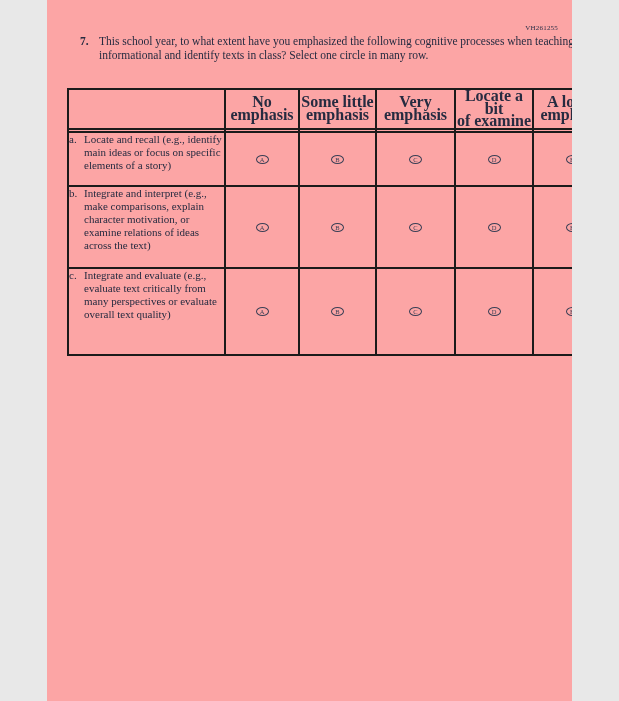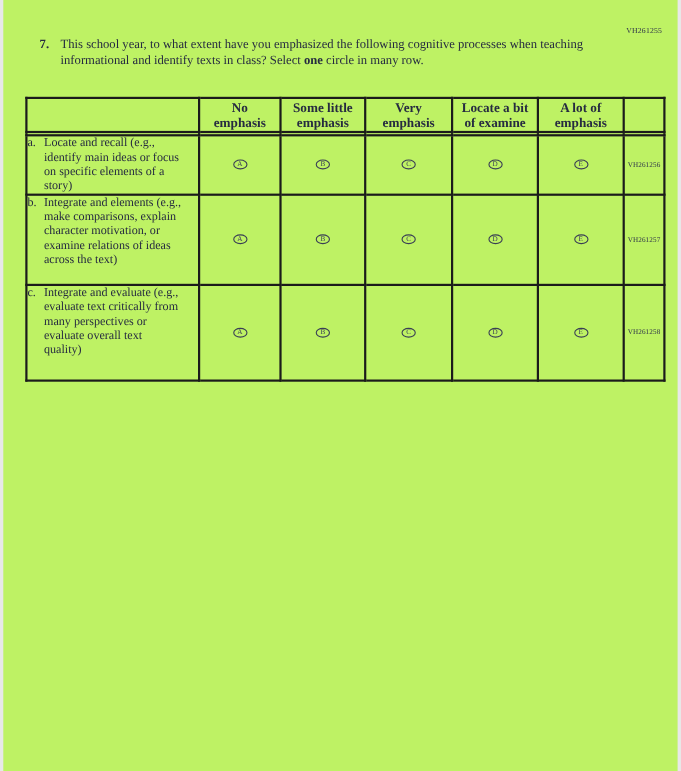--- a/index.html
+++ b/index.html
@@ -1,23 +1,23 @@
 <!DOCTYPE html>
 <html><head>
 <meta charset="utf-8">
 <style>
   * { margin: 0; padding: 0; box-sizing: border-box; }
   html, body { background: #e8e8e8; }
   body { font-family: "Liberation Serif", "DejaVu Serif", serif; }
 
   .page {
     position: relative;
-    width: 613px;
+    width: 525px;
     height: 701px;
-    background: #bef264;
+    background: #fca5a5;
     margin: 0 auto;
     color: #262b40;
     overflow: hidden;
   }
 
   .top-code {
     position: absolute;
     top: 24px;
     right: 14px;
     font-size: 7px;
@@ -33,40 +33,40 @@
     display: flex;
     font-size: 11.5px;
     line-height: 13.5px;
   }
   .qnum {
     font-weight: bold;
     width: 19px;
     flex: 0 0 19px;
   }
   .qtext { flex: 1; }
-  .qtext b { font-weight: bold; }
+  .qtext b { font-weight: normal; }
 
   table.grid {
     position: absolute;
     top: 88px;
     left: 20px;
     width: 580px;
     border-collapse: collapse;
     table-layout: fixed;
     color: #262b40;
   }
   table.grid td, table.grid th {
     border: 2px solid #1b1b1b;
     padding: 0;
   }
 
   
   th.hdr {
     height: 31px;
-    font-size: 12px;
+    font-size: 16px;
     line-height: 12.5px;
     font-weight: bold;
     text-align: center;
     vertical-align: middle;
     border-bottom-width: 1px;
   }
   th.hdr-empty { border-bottom-width: 1px; }
 
   
   tr.rule-gap td {
@@ -76,21 +76,21 @@
   }
 
   td.label-cell {
     vertical-align: top;
     padding: 3px 2px 3px 4px;
     font-size: 11px;
     line-height: 13px;
   }
   .row-label { display: flex; }
   .row-letter { flex: 0 0 15px; }
-  .row-text { flex: 1; padding-right: 14px; }
+  .row-text { flex: 1; padding-right: 1px; }
 
   td.bubble-cell {
     text-align: center;
     vertical-align: middle;
   }
   .bubble {
     display: inline-block;
     width: 13px;
     height: 9px;
     border: 1px solid #3a3f55;
@@ -184,21 +184,21 @@
         <td class="bubble-cell"><span class="bubble">B</span></td>
         <td class="bubble-cell"><span class="bubble">C</span></td>
         <td class="bubble-cell"><span class="bubble">D</span></td>
         <td class="bubble-cell"><span class="bubble">E</span></td>
         <td class="code-cell">VH261256</td>
       </tr>
       <tr class="row-b">
         <td class="label-cell">
           <div class="row-label">
             <span class="row-letter">b.</span>
-            <span class="row-text">Integrate and elements (e.g., make comparisons, explain character motivation, or examine relations of ideas across the text)</span>
+            <span class="row-text">Integrate and interpret (e.g., make comparisons, explain character motivation, or examine relations of ideas across the text)</span>
           </div>
         </td>
         <td class="bubble-cell"><span class="bubble">A</span></td>
         <td class="bubble-cell"><span class="bubble">B</span></td>
         <td class="bubble-cell"><span class="bubble">C</span></td>
         <td class="bubble-cell"><span class="bubble">D</span></td>
         <td class="bubble-cell"><span class="bubble">E</span></td>
         <td class="code-cell">VH261257</td>
       </tr>
       <tr class="row-c">

